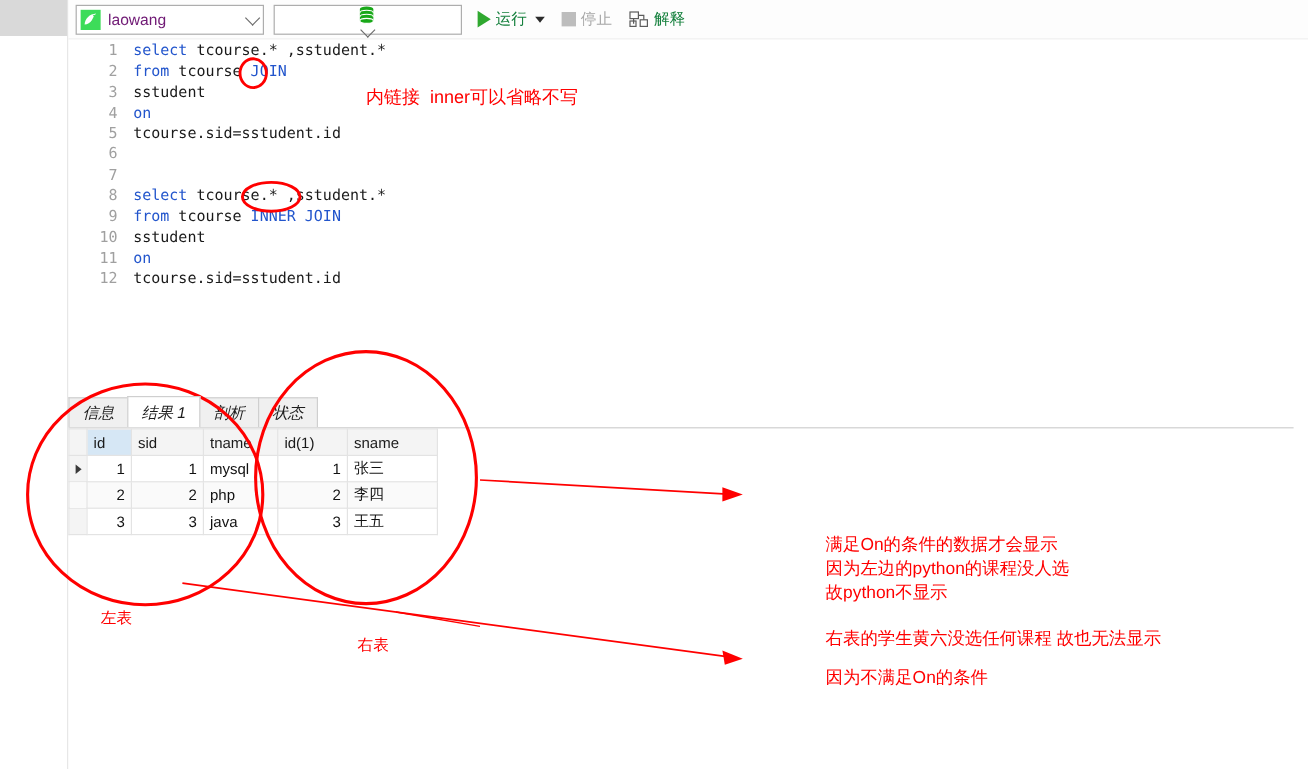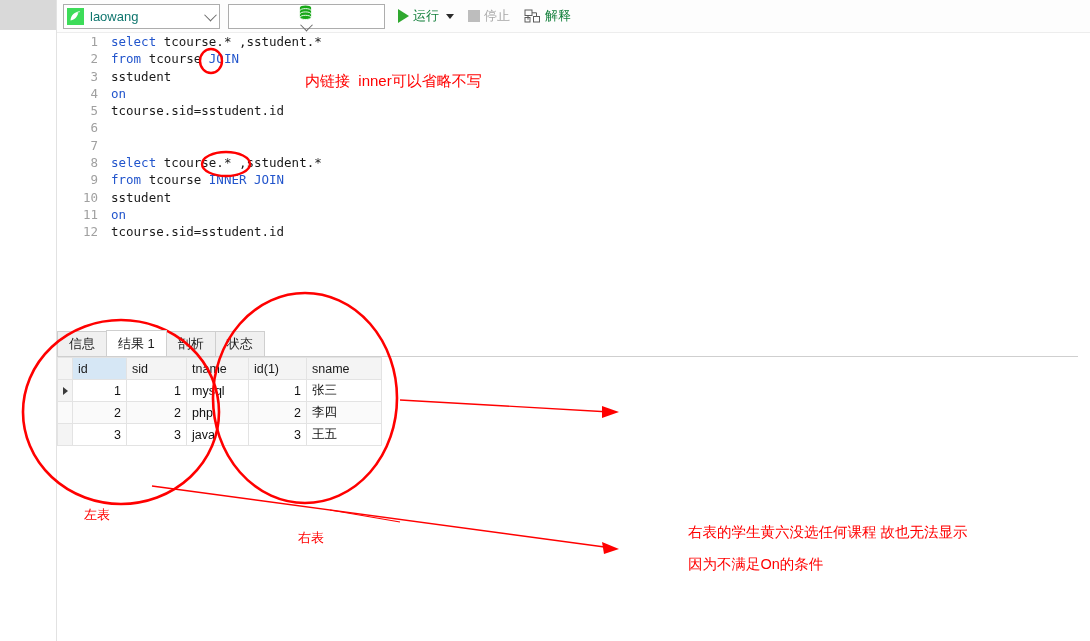--- a/index.html
+++ b/index.html
@@ -49,21 +49,21 @@
   }
   .combo.conn { width: 157px; }
   .combo.db   { width: 157px; margin-left: 8px; flex-direction: column; }
   .combo-icon {
     width: 17px; height: 17px;
     margin-left: 3px; margin-right: 6px;
     flex: 0 0 auto;
     display: flex; align-items: center; justify-content: center;
   }
   .combo-text {
-    font-size: 13px; color: #0f766e;
+    font-size: 13px; color: #701a75;
     flex: 1 1 auto;
     white-space: nowrap; overflow: hidden;
   }
   .combo-caret {
     width: 18px; flex: 0 0 auto;
     display: flex; align-items: center; justify-content: center;
   }
   .caret-glyph {
     display: block;
     width: 8px; height: 8px;
@@ -138,20 +138,21 @@
     width: 1033px; height: 315px;
     background: #ffffff;
     box-sizing: border-box;
   }
   .tabbar {
     position: absolute; left: 0; top: 5px;
     width: 1021px; height: 26px;
     border-bottom: 1px solid #cfcfcf;
     display: flex; align-items: flex-end;
     box-sizing: border-box;
+    font-style: italic;
   }
   .tab {
     height: 25px;
     padding: 0 11px;
     font-size: 13px;
     color: #1c1c1c;
     display: flex; align-items: center;
     background: #f0f0f0;
     border: 1px solid #cfcfcf;
     border-bottom: none;
@@ -198,21 +199,21 @@
     text-align: center;
     position: relative;
   }
   .rowmark {
     width: 0; height: 0;
     border-left: 5px solid #3a3a3a;
     border-top: 4px solid transparent;
     border-bottom: 4px solid transparent;
     margin: 0 auto;
   }
-  .c-id   { width: 54px; }
+  .c-id   { width: 37px; }
   .c-sid  { width: 60px; }
   .c-tname{ width: 62px; }
   .c-id1  { width: 58px; }
   .c-sname{ width: 75px; }
 
   
   .overlay {
     position: absolute; left: 0; top: 0;
     width: 1090px; height: 641px;
     pointer-events: none;
@@ -420,17 +421,20 @@
     <path d="M400,400 L610,412" fill="none" stroke="#ff0000" stroke-width="1.4"></path>
     <polygon points="619,412 602,406 602,418" fill="#ff0000"></polygon>
 
     <path d="M330,510 L400,522" fill="none" stroke="#ff0000" stroke-width="1.2"></path>
   </svg>
 
   <div class="overlay">
     <div class="anno-text" id="anno-inner">内链接  inner可以省略不写</div>
     <div class="anno-text" id="anno-left">左表</div>
     <div class="anno-text" id="anno-right">右表</div>
+    <div class="anno-text" id="anno-block1">满足On的条件的数据才会显示
+因为左边的python的课程没人选
+故python不显示</div>
     <div class="anno-text" id="anno-block2">右表的学生黄六没选任何课程 故也无法显示</div>
     <div class="anno-text" id="anno-block3">因为不满足On的条件</div>
   </div>
 
 </div>
 
 </body></html>

